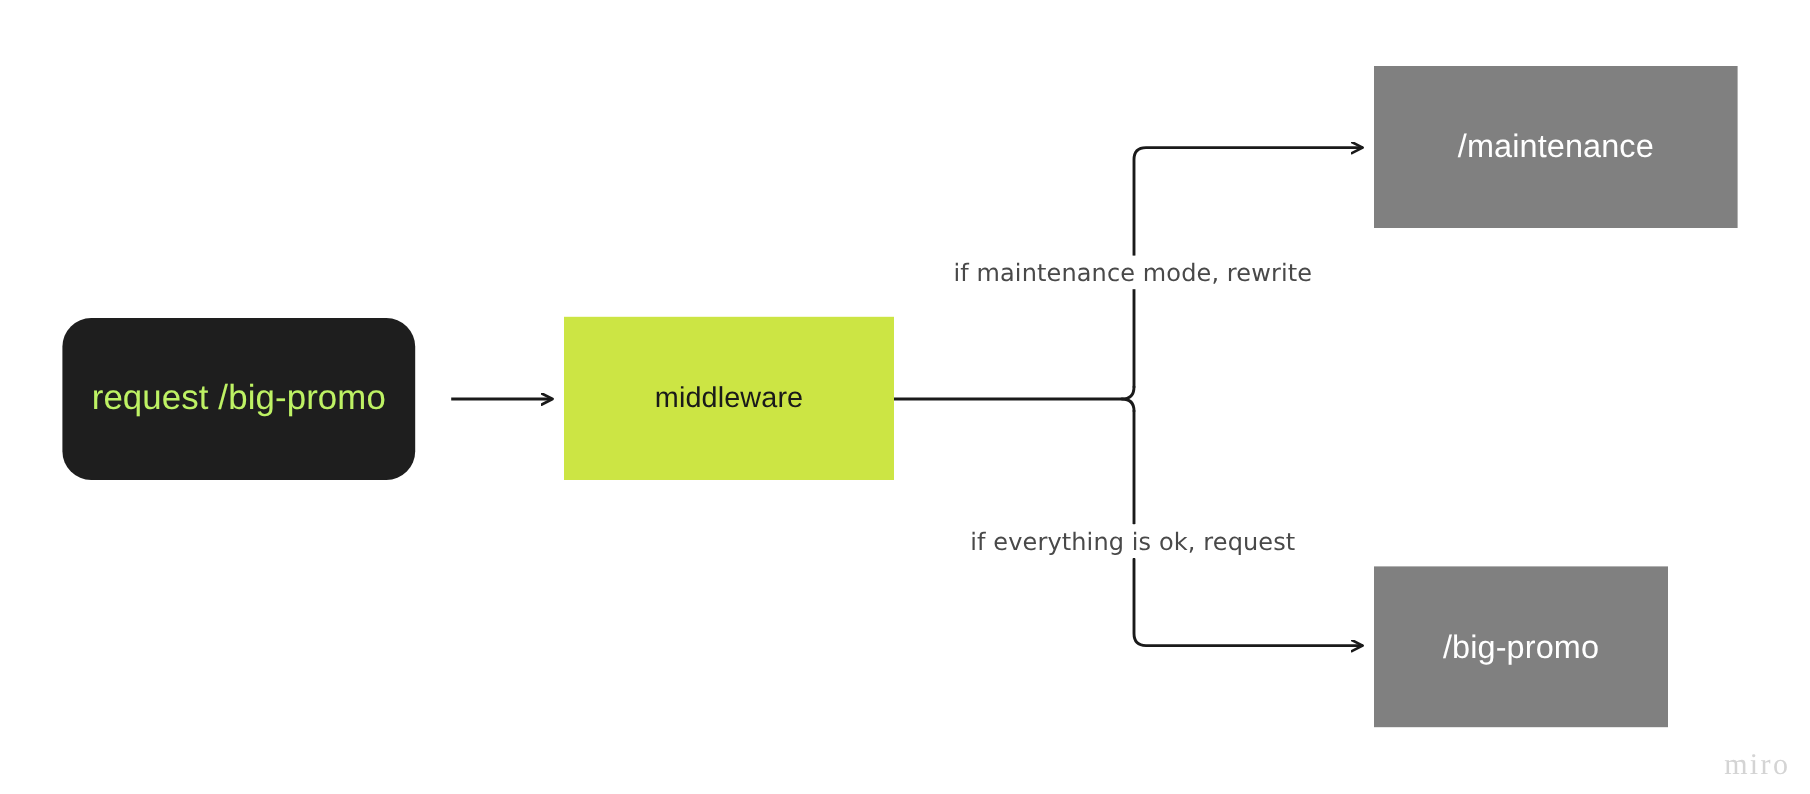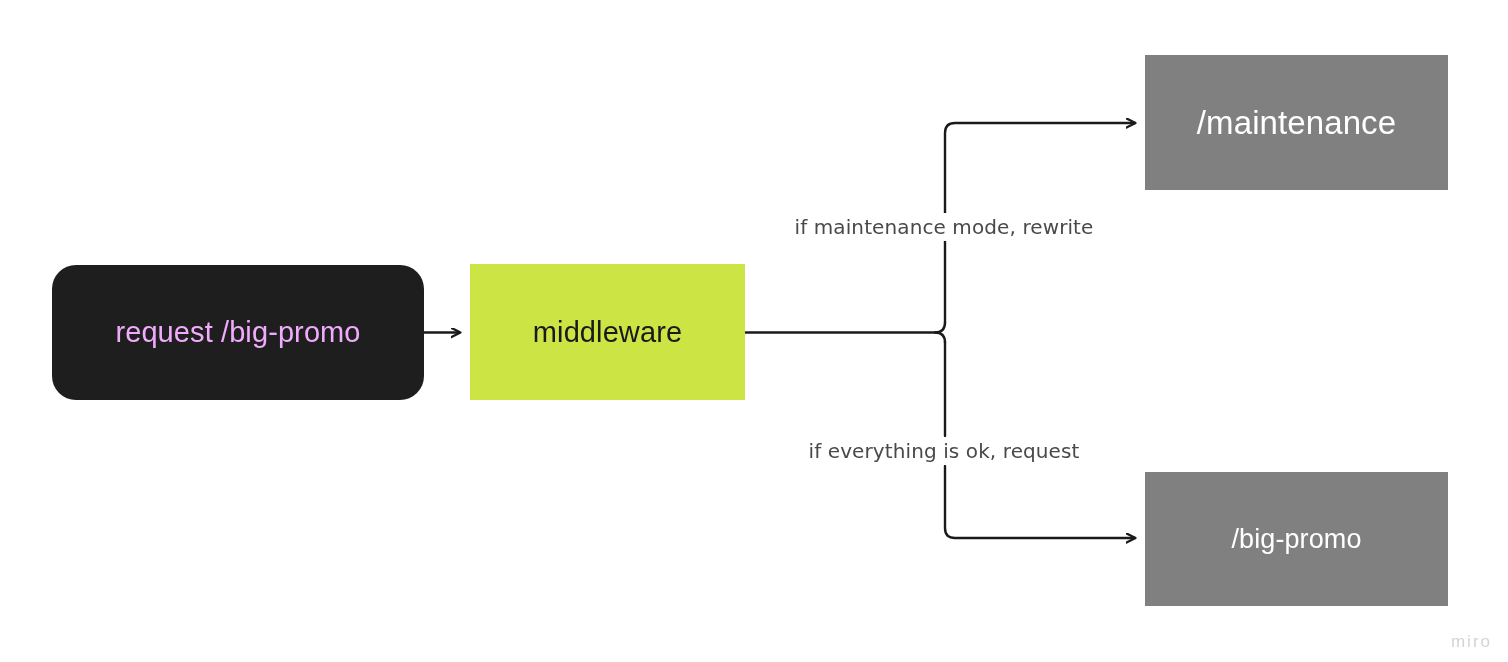--- a/index.html
+++ b/index.html
@@ -27,59 +27,59 @@
     justify-content: center;
     box-sizing: border-box;
     text-align: center;
     line-height: 1.2;
     white-space: nowrap;
   }
 
   .node-request {
     left: 52px;
     top: 265px;
-    width: 372px;
+    width: 294px;
     height: 135px;
     background: #1e1e1e;
     border-radius: 24px;
-    color: #f0abfc;
+    color: #bef264;
     font-size: 29px;
     font-weight: 400;
     letter-spacing: 0.1px;
   }
 
   .node-middleware {
     left: 470px;
     top: 264px;
     width: 275px;
     height: 136px;
     background: #cce544;
     color: #1a1a1a;
-    font-size: 29px;
+    font-size: 24px;
     font-weight: 400;
     letter-spacing: 0.1px;
     text-align: center;
   }
 
   .node-maintenance {
     left: 1145px;
     top: 55px;
     width: 303px;
     height: 135px;
     background: #808080;
     color: #ffffff;
-    font-size: 33px;
+    font-size: 27px;
     font-weight: 400;
     letter-spacing: 0.1px;
   }
 
   .node-bigpromo {
     left: 1145px;
     top: 472px;
-    width: 303px;
+    width: 245px;
     height: 134px;
     background: #808080;
     color: #ffffff;
     font-size: 27px;
     font-weight: 400;
     letter-spacing: 0.1px;
   }
 
   
   #connectors {
@@ -104,22 +104,22 @@
     transform: translate(-50%, -50%);
   }
   .label-maintenance { left: 944px; top: 227px; text-align: right; }
   .label-continue    { left: 944px; top: 451px; }
 
   
   .watermark {
     position: absolute;
     right: 16px;
     bottom: 10px;
-    font-family: Liberation Sans, sans-serif;
-    font-size: 17px;
+    font-family: Liberation Serif, serif;
+    font-size: 25px;
     color: #d4d4d4;
     letter-spacing: 2px;
     user-select: none;
     margin-left: 33px;
   }
 </style>
 </head>
 <body>
 
 <div id="canvas">

